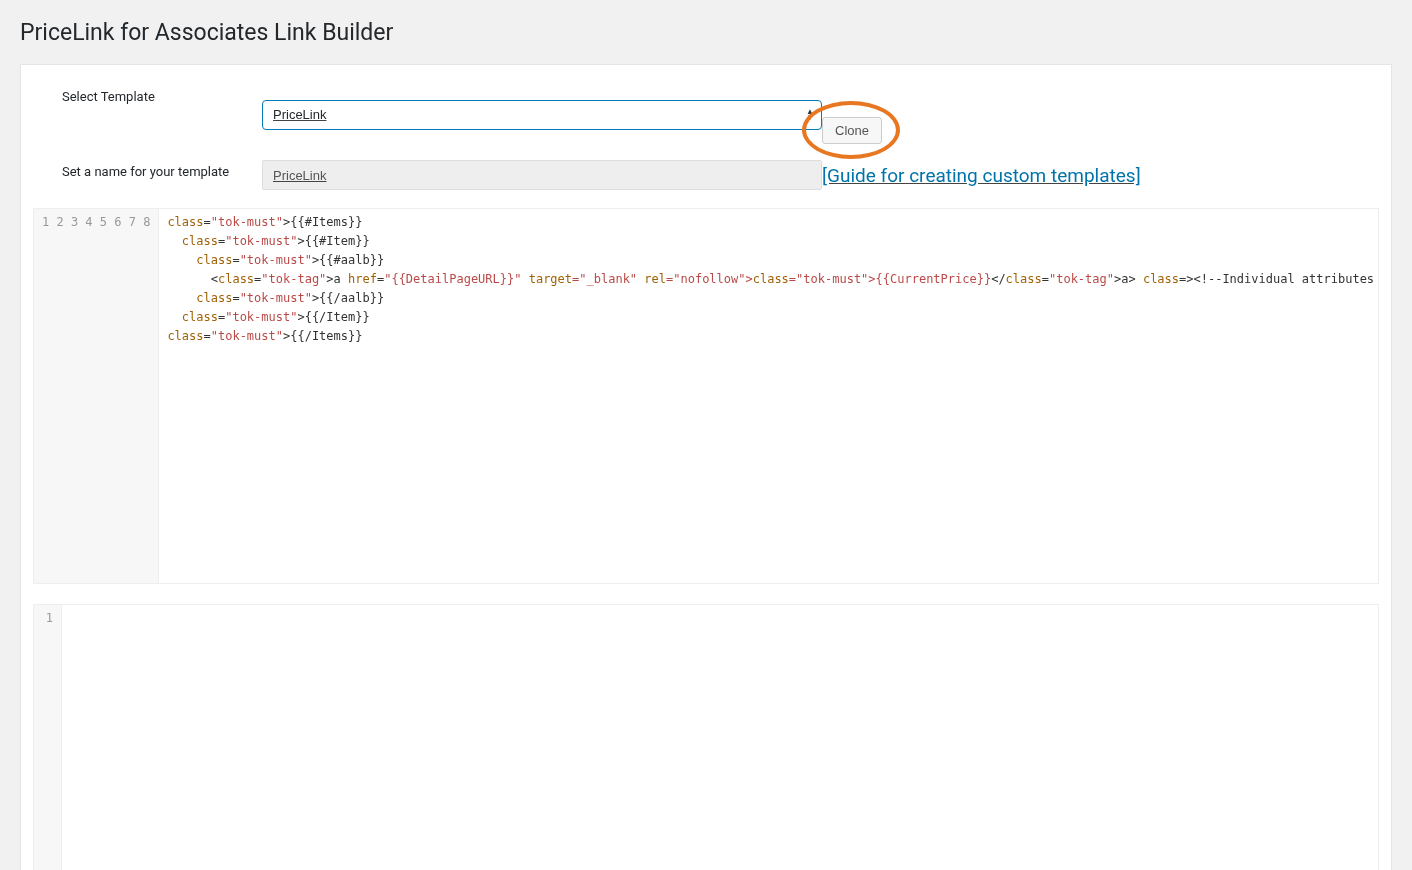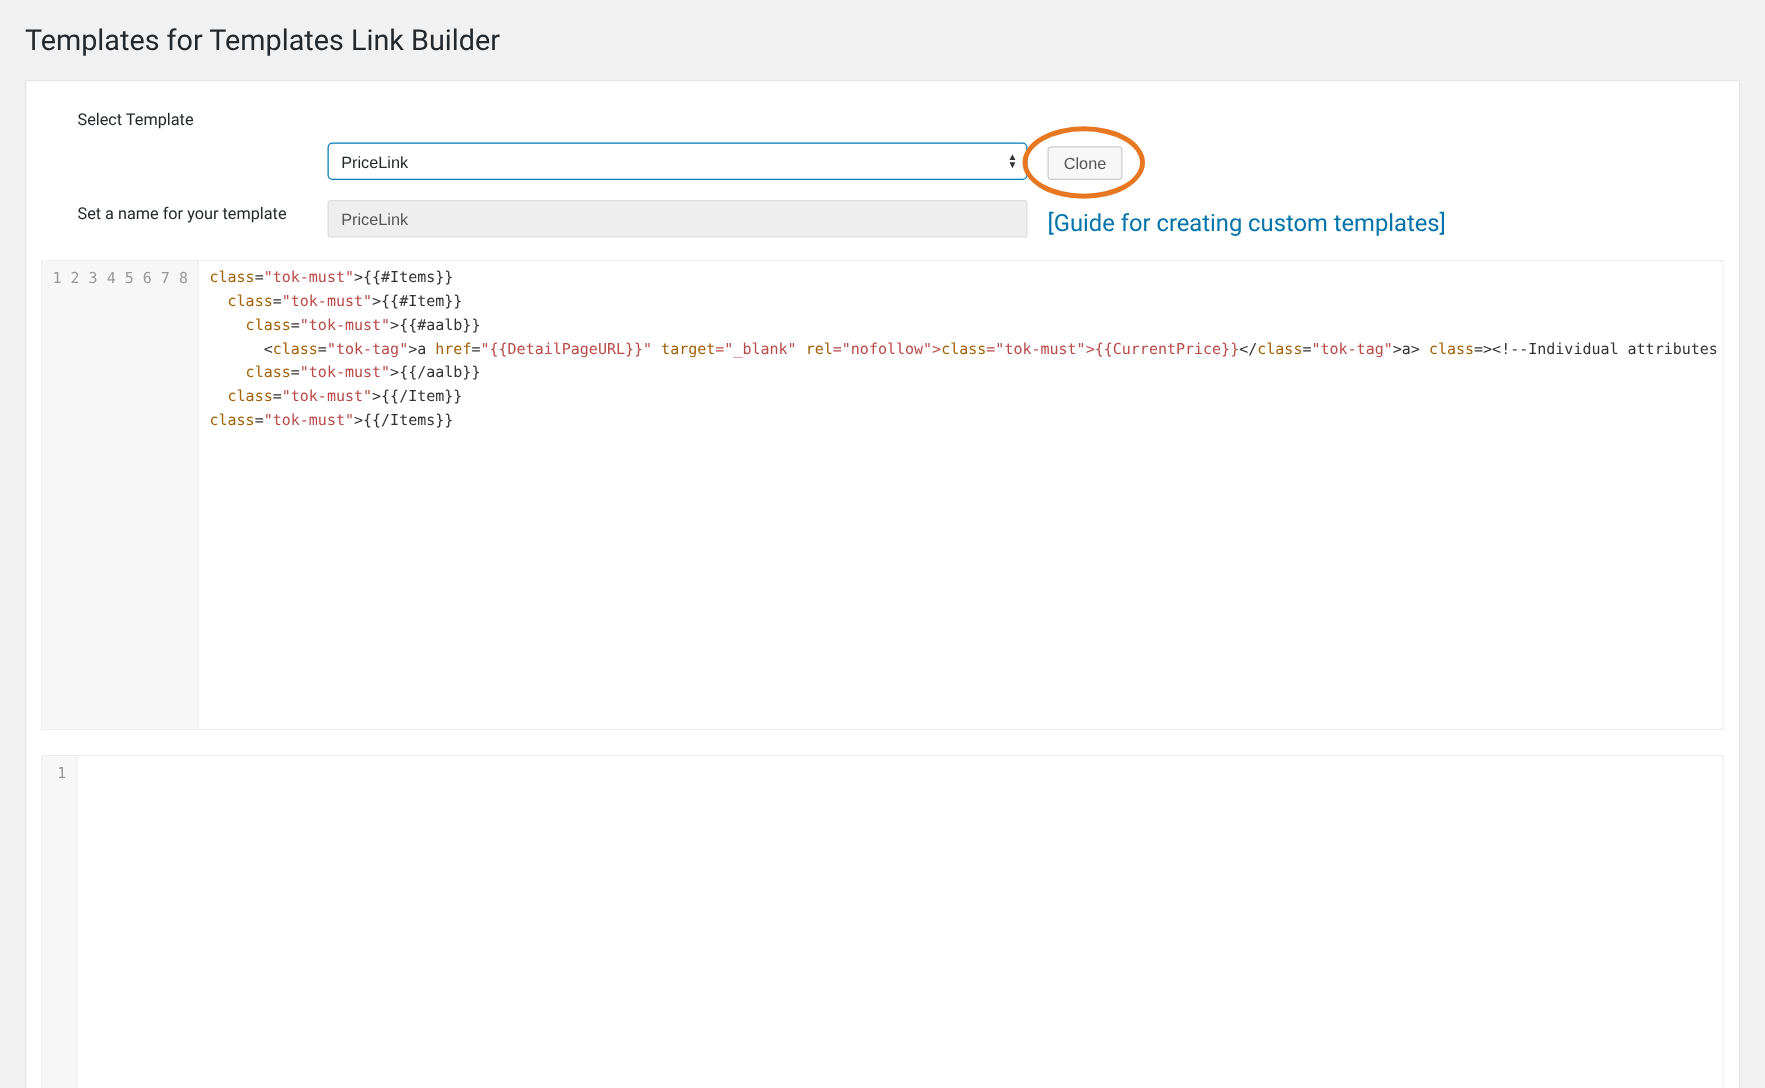--- a/index.html
+++ b/index.html
@@ -34,23 +34,24 @@
     flex-shrink: 0;
     padding-top: 4px;
     color: #23282d;
     font-size: 13px;
     margin-left: 29px;
   }
   .form-label.tall { padding-top: 130px; }
   .form-body {
     flex: 1;
     display: flex;
-    align-items: flex-end;
-    gap: 16px;
+    align-items: center;
+    gap: 0;
     min-width: 0;
+    text-decoration: underline;
   }
   .select-wrap {
     position: relative;
     width: 560px;
     display: inline-flex;
     align-items: center;
   }
   select.template-select {
     width: 100%;
     height: 30px;
@@ -172,21 +173,21 @@
     padding: 18px 14px;
     border-radius: 3px;
     font-size: 13px;
     cursor: pointer;
   }
 </style>
 </head>
 <body>
 
 <div class="wrap">
-  <h1 class="page-title">Templates for Templates Link Builder</h1>
+  <h1 class="page-title">PriceLink for Associates Link Builder</h1>
 
   <div class="panel">
 
     <div class="form-row">
       <div class="form-label">Select Template</div>
       <div class="form-body">
         <div class="select-wrap">
           <select class="template-select">
             <option>PriceLink</option>
           </select>

